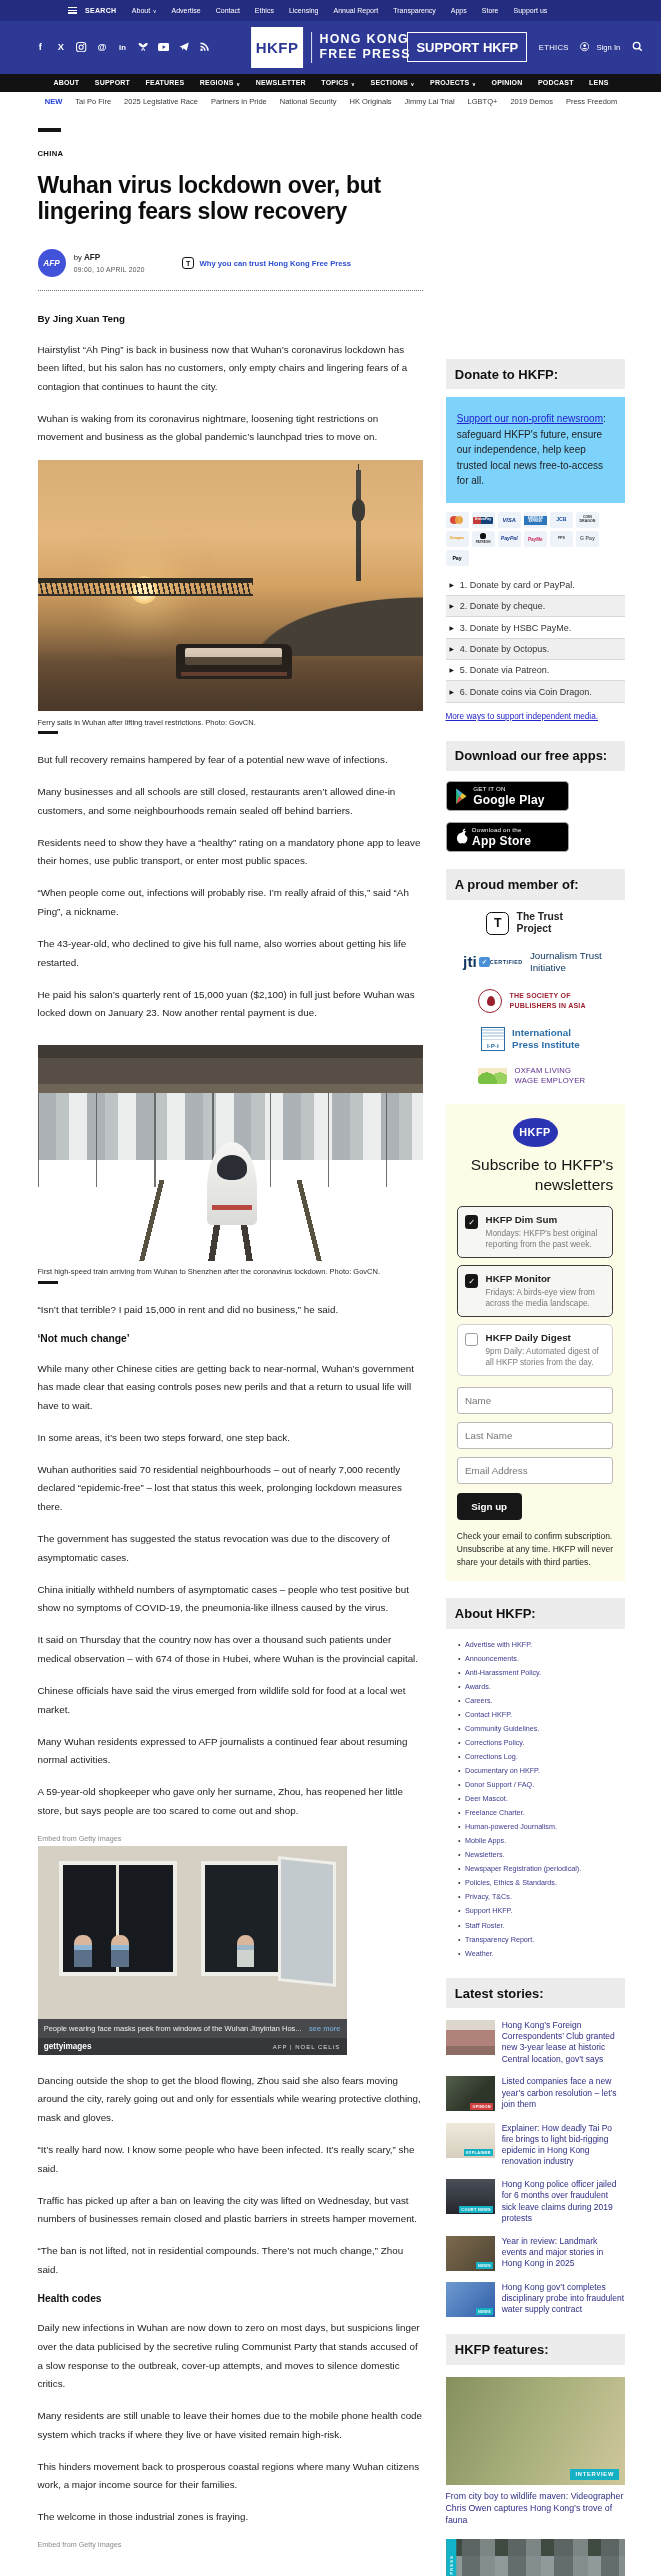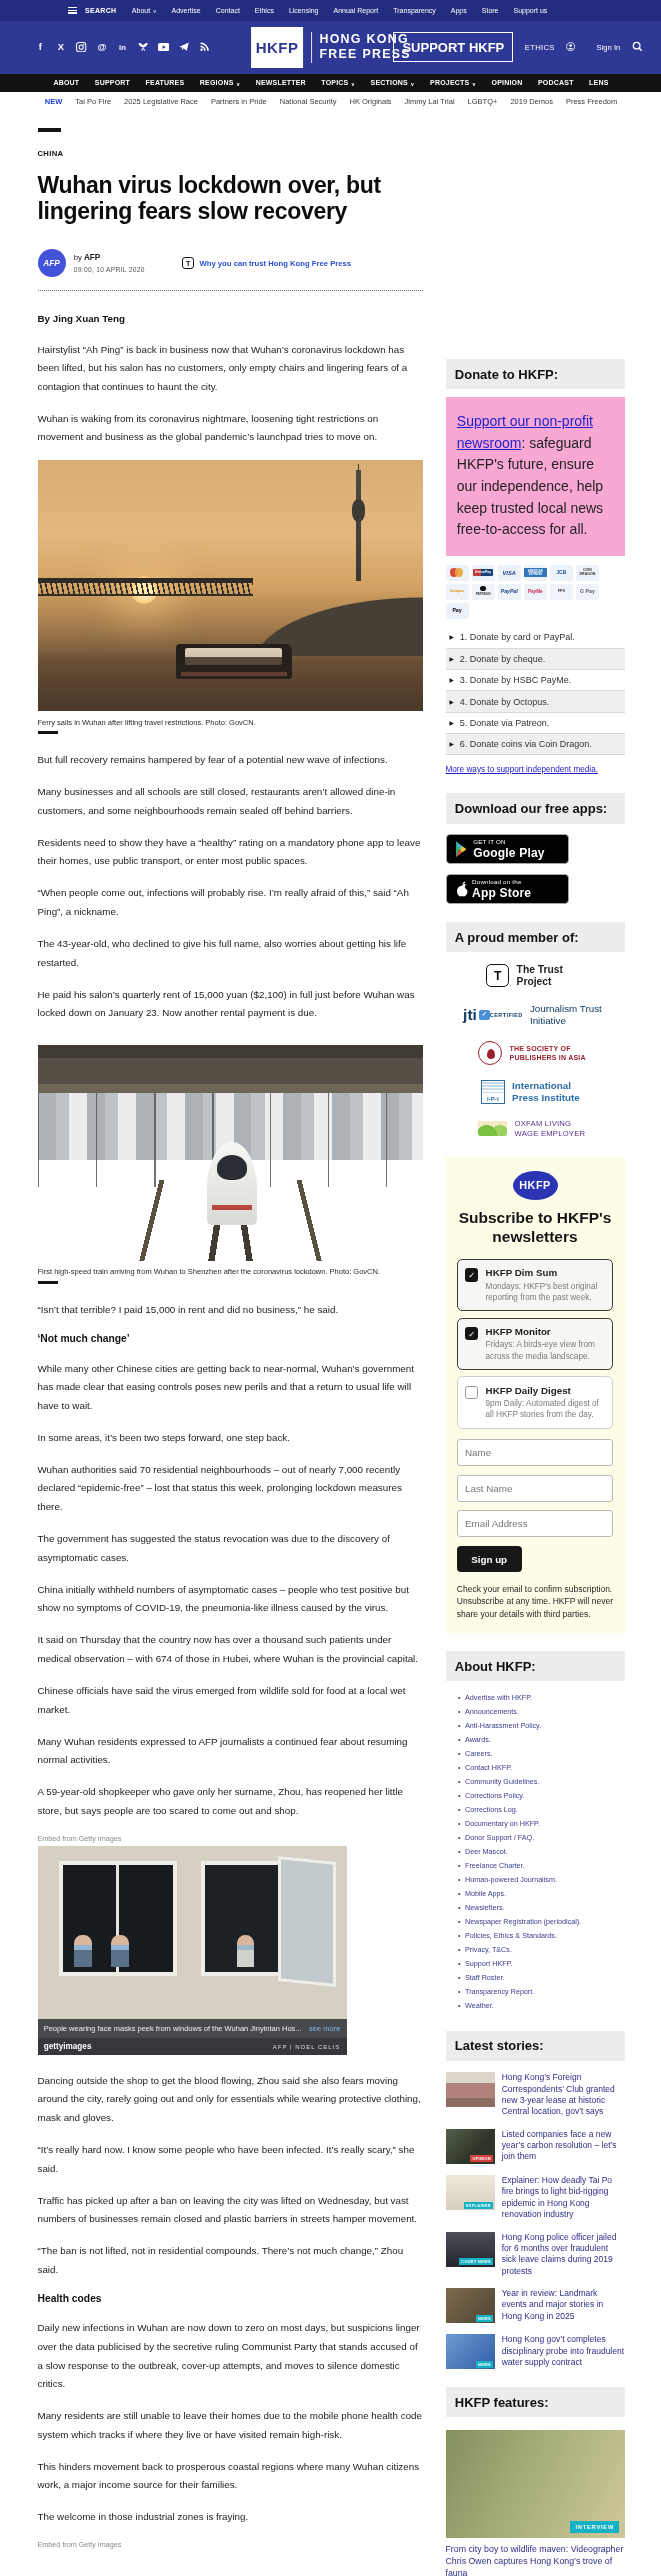--- a/index.html
+++ b/index.html
@@ -25,21 +25,21 @@
        font-weight:bold;font-size:9.3px;color:#fff;cursor:pointer}
   .soc svg{display:block}
   .logo{position:absolute;left:50%;transform:translateX(-50%);display:flex;align-items:center;cursor:pointer}
   .logo-box{width:52px;height:41px;background:#fff;display:flex;align-items:center;justify-content:center;
             color:#2d3994;font-weight:bold;font-size:15px;letter-spacing:0.5px}
   .logo-word{border-left:1px solid rgba(255,255,255,.85);margin-left:7.7px;padding-left:7.7px;
              font-weight:bold;font-size:12.4px;letter-spacing:1.3px;line-height:1.25}
   .headright{position:absolute;right:19.6px;display:flex;align-items:center;gap:11.3px}
   .support-btn{border:1px solid #fff;padding:6.2px 8.2px;font-weight:bold;font-size:13px;cursor:pointer}
   .ethics-link{font-size:7.7px;letter-spacing:0.3px;cursor:pointer}
-  .signin{display:flex;align-items:center;gap:21px;font-size:7.7px;cursor:pointer}
+  .signin{display:flex;align-items:center;gap:7px;font-size:7.7px;cursor:pointer}
 
   .blacknav{height:18px;background:#121212;display:flex;align-items:center;justify-content:center;
             gap:15.5px;color:#fff;font-weight:bold;font-size:7px;letter-spacing:0.2px}
   .blacknav a{display:flex;align-items:center;gap:2.6px;cursor:pointer}
 
   .ticker{height:19px;display:flex;align-items:center;justify-content:center;gap:13px;
           font-size:7.5px;color:#3a3a3a;background:#fff}
   .ticker .new{color:#1e3ed8;font-weight:bold}
   .ticker a{cursor:pointer}
 
@@ -133,21 +133,21 @@
              justify-content:space-between;gap:6.2px;align-items:center}
   .getty-cap .more{color:#7db7e8;flex:none;cursor:pointer}
   .getty-brand{background:#35373a;color:#fff;display:flex;justify-content:space-between;
                padding:4.1px 6.2px;align-items:center}
   .getty-brand .gi{font-weight:bold;font-size:8.2px}
   .getty-brand .credit{letter-spacing:1px;font-size:6px;color:#ddd}
 
   
   .widget{margin-bottom:17.5px}
   .whead{background:#ececec;padding:7.7px 9.3px;font-weight:bold;font-size:13px;color:#111}
-  .donate-intro{background:#f9a8d4;padding:14.4px 11.3px;font-size:14px;line-height:1.55;
+  .donate-intro{background:#7dd3fc;padding:14.4px 11.3px;font-size:10px;line-height:1.55;
                 color:#222;margin:7.2px 0 0}
   .bluelink{color:#2222cc;text-decoration:underline;cursor:pointer}
   .paygrid{display:flex;flex-wrap:wrap;gap:3.1px;margin:9.3px 0 8.2px}
   .pay{width:23px;height:16px;background:#eef3fa;border-radius:2.1px;display:flex;align-items:center;
        justify-content:center;overflow:hidden;position:relative}
   .pay-label{font-size:3.6px;font-weight:bold;color:#333;text-align:center;line-height:1.1}
   .pay[data-brand="visa"] .pay-label{font-size:5.7px;font-style:italic;color:#1a3c8f}
   .pay[data-brand="paypal"] .pay-label{font-size:5.2px;font-style:italic;color:#1f3f8f}
   .pay[data-brand="payme"] .pay-label{font-size:4.6px;color:#d0285a}
   .pay[data-brand="gpay"] .pay-label{font-size:5.2px;color:#5f6368}
@@ -191,21 +191,21 @@
          background:repeating-linear-gradient(0deg,rgba(44,111,168,.25) 0 1.5px,rgba(0,0,0,0) 1.5px 3.1px) top/100% 55% no-repeat}
   .m-iname{font-weight:bold;font-size:9.8px;color:#2c6fa8;width:77px;line-height:1.25}
   .m-oxicon{width:29px;height:15.5px;flex:none;border-radius:0 0 3.1px 3.1px;
             background:radial-gradient(60% 120% at 30% 100%,#7ac143 60%,rgba(0,0,0,0) 61%),
                        radial-gradient(60% 120% at 75% 100%,#9bd15e 60%,rgba(0,0,0,0) 61%),#f4e9c2}
   .m-oxname{font-weight:normal;font-size:7.7px;color:#5b2d8e;line-height:1.3;width:77px;letter-spacing:0.2px}
 
   .newsletter{background:#fdfce6;padding:14.4px 11.3px 12.4px;margin-top:14.4px}
   .nl-logo{width:45px;height:29px;background:#2b35b4;border-radius:50%;color:#fff;font-weight:bold;
            font-size:10.8px;display:flex;align-items:center;justify-content:center;margin:0 auto 8.2px;letter-spacing:0.5px}
-  .nl-title{text-align:center;font-weight:bold;font-size:15.5px;line-height:1.25;margin-bottom:12.4px;color:#151515}
+  .nl-title{text-align:right;font-weight:normal;font-size:15.5px;line-height:1.25;margin-bottom:12.4px;color:#151515}
   .nl-card{display:flex;gap:7.2px;background:#f6f6f2;border:0.8px solid #3a3a3a;border-radius:5.2px;
            padding:7.2px;margin-bottom:6.7px;cursor:pointer}
   .nl-card[data-checked="false"]{background:#fff;border-color:#cfcfcf}
   .nl-box{width:13.4px;height:13.4px;border:1px solid #9a9a9a;border-radius:2.6px;background:#fff;flex:none;
           display:flex;align-items:center;justify-content:center;font-size:8.2px;color:#fff;margin-top:1px}
   .nl-card[data-checked="true"] .nl-box{background:#161616;border-color:#161616}
   .nl-card[data-checked="true"] .nl-box::after{content:"\2713"}
   .nl-name{font-weight:bold;font-size:9.8px;color:#1f1f1f;display:block;margin-bottom:2.6px}
   .nl-desc{font-size:8.2px;color:#7b7b7b;line-height:1.35}
   .nl-input{width:100%;height:27px;border:0.5px solid #b9b9b9;border-radius:3.1px;background:#fff;

